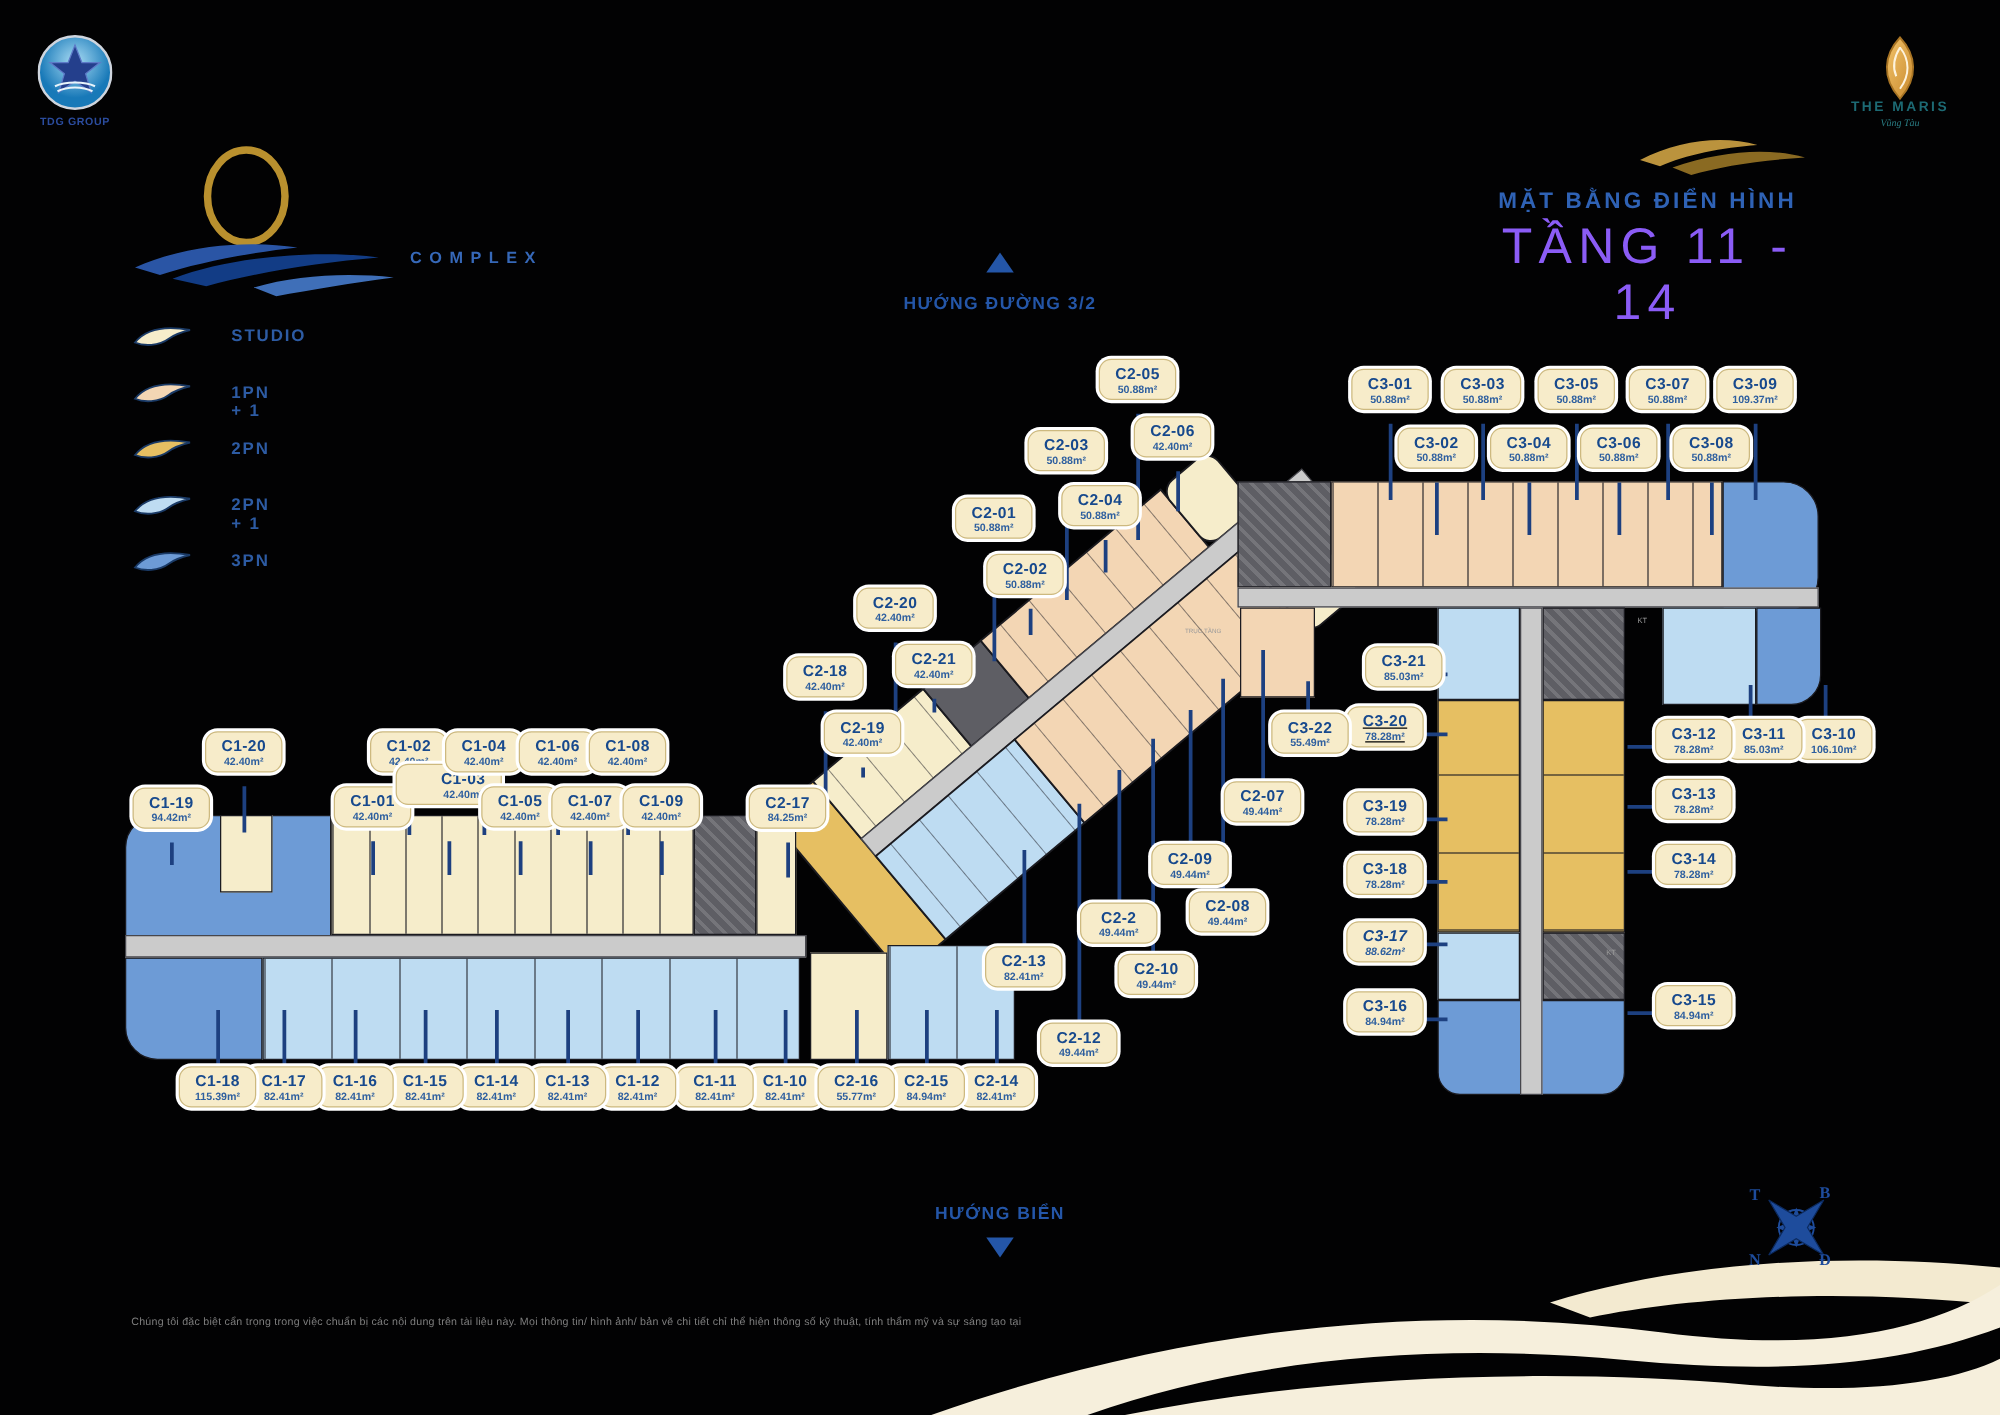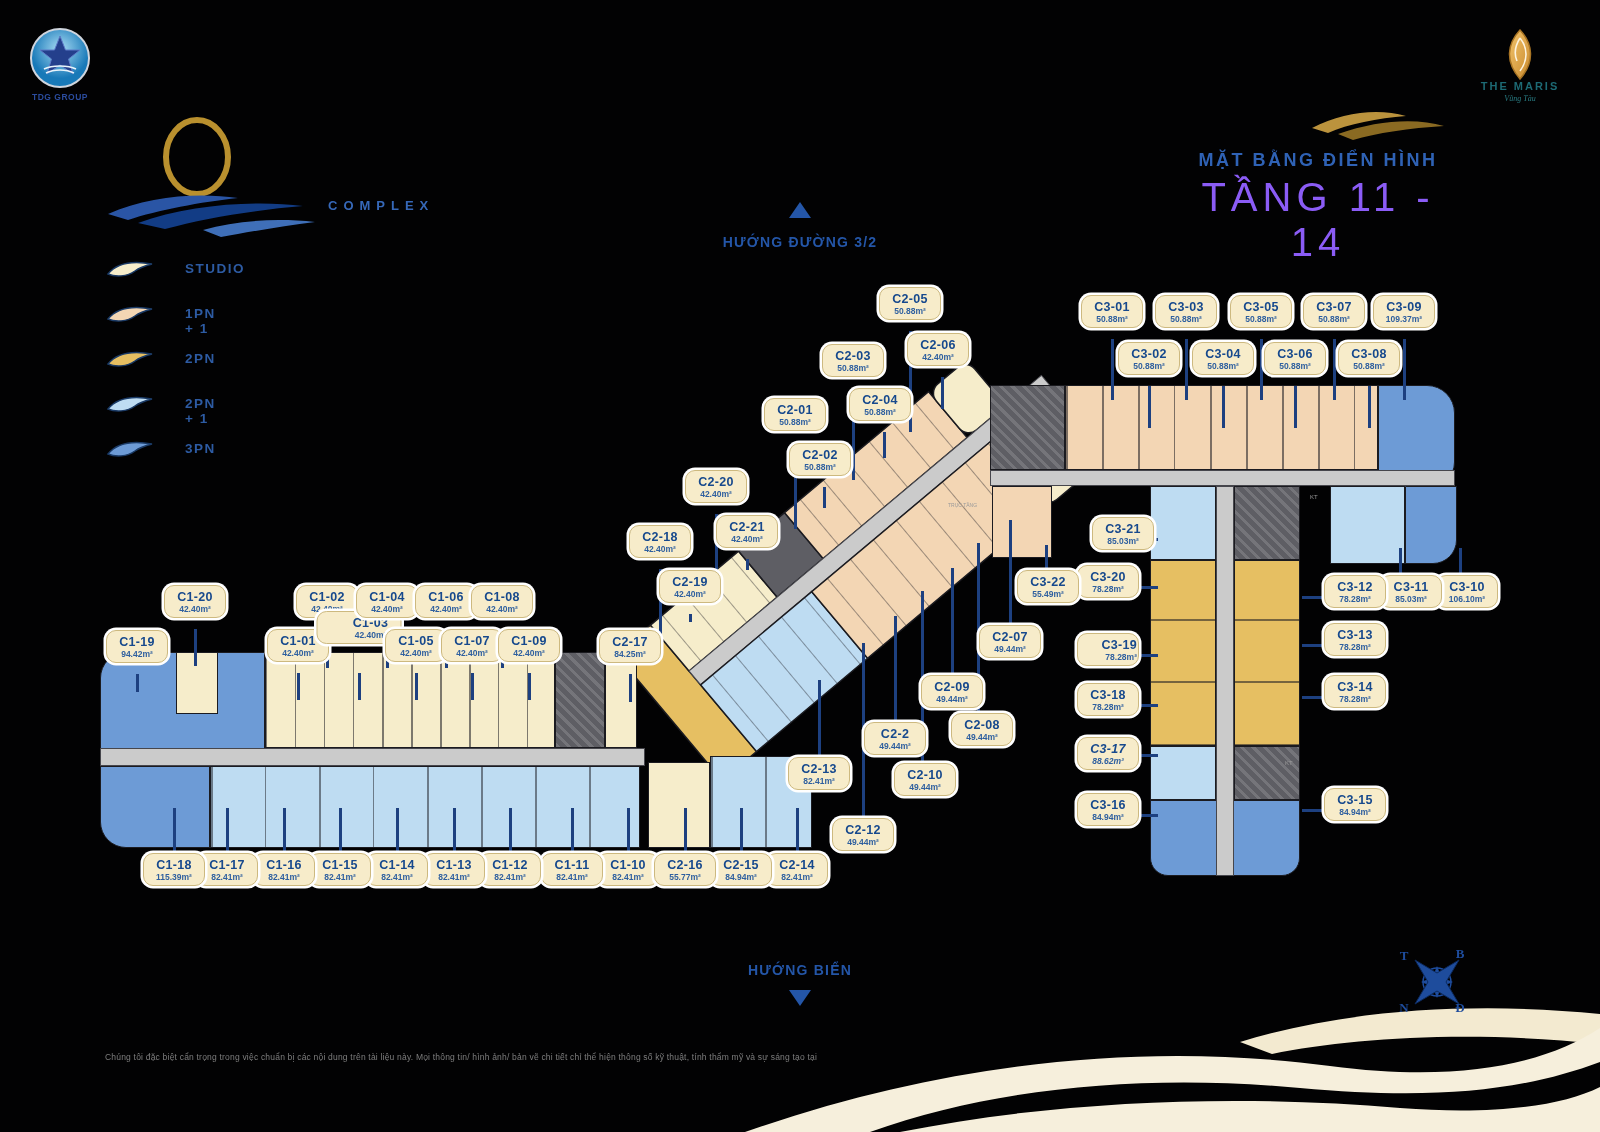--- a/index.html
+++ b/index.html
@@ -496,25 +496,25 @@
         <div class="uarea">84.94m²</div>
       </div>
       <div class="callout" style="left: 1108px; top: 737px; font-style: italic;">
         <div class="uid">C3-17</div>
         <div class="uarea">88.62m²</div>
       </div>
       <div class="callout" style="left: 1108px; top: 683px;">
         <div class="uid">C3-18</div>
         <div class="uarea">78.28m²</div>
       </div>
-      <div class="callout" style="left: 1108px; top: 633px; text-align: right;">
+      <div class="callout" style="left: 1108px; top: 633px;">
         <div class="uid">C3-19</div>
         <div class="uarea">78.28m²</div>
       </div>
-      <div class="callout" style="left: 1108px; top: 565px;">
+      <div class="callout" style="left: 1108px; top: 565px; text-decoration: underline;">
         <div class="uid">C3-20</div>
         <div class="uarea">78.28m²</div>
       </div>
       <div class="callout" style="left: 1123px; top: 517px;">
         <div class="uid">C3-21</div>
         <div class="uarea">85.03m²</div>
       </div>
       <div class="callout" style="left: 1048px; top: 570px;">
         <div class="uid">C3-22</div>
         <div class="uarea">55.49m²</div>

